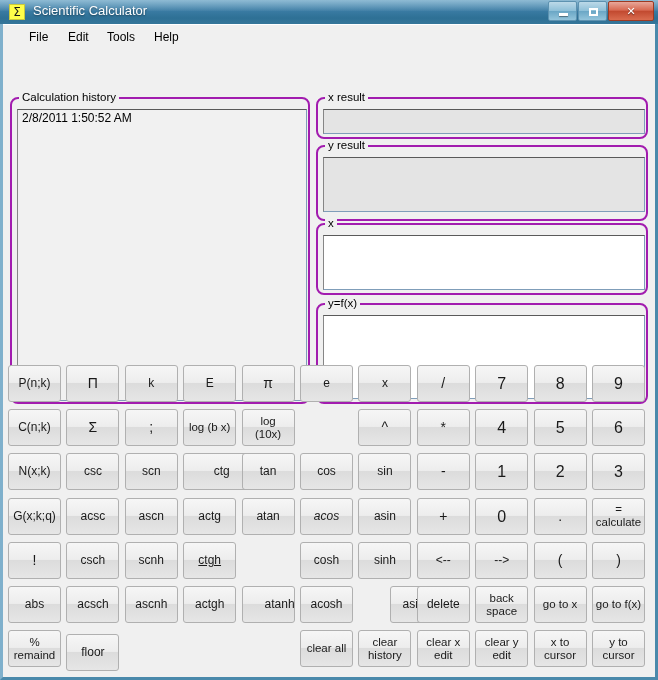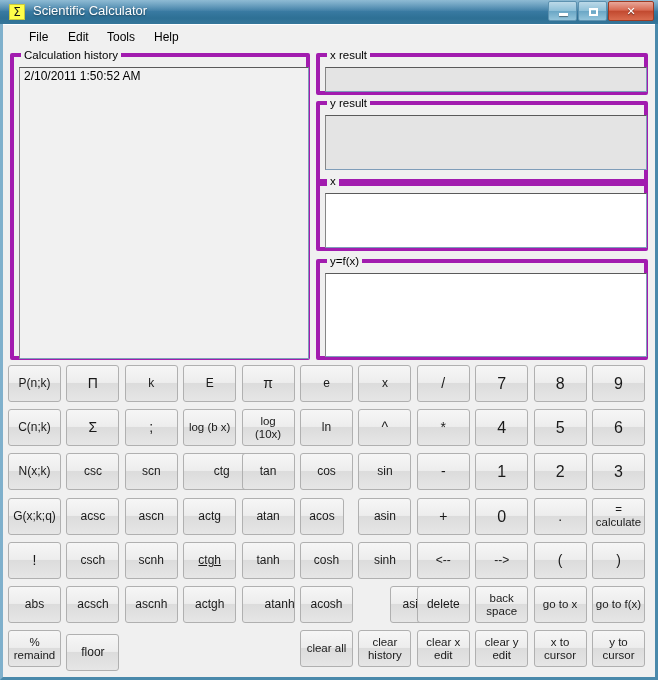--- a/index.html
+++ b/index.html
@@ -140,22 +140,23 @@
     color: #000000;
     padding: 1px 6px;
     cursor: default;
     font-family: "Liberation Sans", sans-serif;
   }
 
   
   .gbox {
     position: absolute;
     box-sizing: border-box;
-    border: 4px solid #a21caf;
-    border-radius: 2px;
+    border: 2px solid #a21caf;
+    border-radius: 8px;
+    margin-top: 44px;
   }
   .gbox > .gbox-title {
     position: absolute;
     top: -8px; left: 7px;
     background: #f0f0f0;
     padding: 0 3px;
     font-size: 11.5px;
     color: #000000;
     white-space: nowrap;
     font-family: "Liberation Sans", sans-serif;
@@ -259,32 +260,32 @@
     <div class="menubar">
       <div class="menu-item" style="left:20px">File</div>
       <div class="menu-item" style="left:59px">Edit</div>
       <div class="menu-item" style="left:98px">Tools</div>
       <div class="menu-item" style="left:145px">Help</div>
     </div>
 
     <div class="gbox" style="left:7px; top:28px; width:300px; height:307px;">
       <div class="gbox-title">Calculation history</div>
       <div class="histbox" style="left:5px; top:10px; width:290px; height:292px;">
-        <div class="row">2/10/2011 1:50:52 AM</div>
+        <div class="row">2/8/2011 1:50:52 AM</div>
       </div>
     </div>
 
     <div class="gbox" style="left:313px; top:28px; width:332px; height:42px;">
       <div class="gbox-title">x result</div>
       <div class="field readonly" style="left:5px; top:10px; width:322px; height:25px;">
         <div class="txt"></div>
       </div>
     </div>
 
-    <div class="gbox" style="left:313px; top:76px; width:332px; height:85px;">
+    <div class="gbox" style="left:313px; top:76px; width:332px; height:76px;">
       <div class="gbox-title">y result</div>
       <div class="field readonly" style="left:5px; top:10px; width:322px; height:55px;">
         <div class="txt"></div>
       </div>
     </div>
 
     <div class="gbox" style="left:313px; top:154px; width:332px; height:72px;">
       <div class="gbox-title">x</div>
       <div class="field" style="left:5px; top:10px; width:322px; height:55px;">
         <div class="txt"></div>
@@ -309,21 +310,20 @@
         <div class="key sym" style="left: 408.8px; top: 0px; width: 53px; height: 37px;">/</div>
         <div class="key num" style="left: 467.2px; top: 0px; width: 53px; height: 37px;">7</div>
         <div class="key num" style="left: 525.6px; top: 0px; width: 53px; height: 37px;">8</div>
         <div class="key num" style="left: 584px; top: 0px; width: 53px; height: 37px;">9</div>
         <div class="key" style="left: 0px; top: 44.2px; width: 53px; height: 37px;">C(n;k)</div>
         <div class="key sym" style="left: 58.4px; top: 44.2px; width: 53px; height: 37px;">Σ</div>
         <div class="key sym" style="left: 116.8px; top: 44.2px; width: 53px; height: 37px;">;</div>
         <div class="key two" style="left: 175.2px; top: 44.2px; width: 53px; height: 37px;">log (b x)</div>
         <div class="key two" style="left: 233.6px; top: 44.2px; width: 53px; height: 37px;">log
 (10x)</div>
-        <div class="key" style="left: 292px; top: 44.2px; width: 53px; height: 37px;">ln</div>
         <div class="key sym" style="left: 350.4px; top: 44.2px; width: 53px; height: 37px;">^</div>
         <div class="key sym" style="left: 408.8px; top: 44.2px; width: 53px; height: 37px;">*</div>
         <div class="key num" style="left: 467.2px; top: 44.2px; width: 53px; height: 37px;">4</div>
         <div class="key num" style="left: 525.6px; top: 44.2px; width: 53px; height: 37px;">5</div>
         <div class="key num" style="left: 584px; top: 44.2px; width: 53px; height: 37px;">6</div>
         <div class="key" style="left: 0px; top: 88.4px; width: 53px; height: 37px;">N(x;k)</div>
         <div class="key" style="left: 58.4px; top: 88.4px; width: 53px; height: 37px;">csc</div>
         <div class="key" style="left: 116.8px; top: 88.4px; width: 53px; height: 37px;">scn</div>
         <div class="key" style="left: 175.2px; top: 88.4px; width: 77px; height: 37px;">ctg</div>
         <div class="key" style="left: 233.6px; top: 88.4px; width: 53px; height: 37px;">tan</div>
@@ -331,32 +331,31 @@
         <div class="key" style="left: 350.4px; top: 88.4px; width: 53px; height: 37px;">sin</div>
         <div class="key sym" style="left: 408.8px; top: 88.4px; width: 53px; height: 37px;">-</div>
         <div class="key num" style="left: 467.2px; top: 88.4px; width: 53px; height: 37px;">1</div>
         <div class="key num" style="left: 525.6px; top: 88.4px; width: 53px; height: 37px;">2</div>
         <div class="key num" style="left: 584px; top: 88.4px; width: 53px; height: 37px;">3</div>
         <div class="key" style="left: 0px; top: 132.6px; width: 53px; height: 37px;">G(x;k;q)</div>
         <div class="key" style="left: 58.4px; top: 132.6px; width: 53px; height: 37px;">acsc</div>
         <div class="key" style="left: 116.8px; top: 132.6px; width: 53px; height: 37px;">ascn</div>
         <div class="key" style="left: 175.2px; top: 132.6px; width: 53px; height: 37px;">actg</div>
         <div class="key" style="left: 233.6px; top: 132.6px; width: 53px; height: 37px;">atan</div>
-        <div class="key" style="left: 292px; top: 132.6px; width: 44px; height: 37px;">acos</div>
+        <div class="key" style="left: 292px; top: 132.6px; width: 53px; height: 37px; font-style: italic;">acos</div>
         <div class="key" style="left: 350.4px; top: 132.6px; width: 53px; height: 37px;">asin</div>
         <div class="key sym" style="left: 408.8px; top: 132.6px; width: 53px; height: 37px;">+</div>
         <div class="key num" style="left: 467.2px; top: 132.6px; width: 53px; height: 37px;">0</div>
         <div class="key sym" style="left: 525.6px; top: 132.6px; width: 53px; height: 37px;">.</div>
         <div class="key two" style="left: 584px; top: 132.6px; width: 53px; height: 37px;">=
 calculate</div>
         <div class="key sym" style="left: 0px; top: 176.8px; width: 53px; height: 37px;">!</div>
         <div class="key" style="left: 58.4px; top: 176.8px; width: 53px; height: 37px;">csch</div>
         <div class="key" style="left: 116.8px; top: 176.8px; width: 53px; height: 37px;">scnh</div>
         <div class="key" style="left: 175.2px; top: 176.8px; width: 53px; height: 37px; text-decoration: underline;">ctgh</div>
-        <div class="key" style="left: 233.6px; top: 176.8px; width: 53px; height: 37px;">tanh</div>
         <div class="key" style="left: 292px; top: 176.8px; width: 53px; height: 37px;">cosh</div>
         <div class="key" style="left: 350.4px; top: 176.8px; width: 53px; height: 37px;">sinh</div>
         <div class="key" style="left: 408.8px; top: 176.8px; width: 53px; height: 37px;">&lt;--</div>
         <div class="key" style="left: 467.2px; top: 176.8px; width: 53px; height: 37px;">--&gt;</div>
         <div class="key sym" style="left: 525.6px; top: 176.8px; width: 53px; height: 37px;">(</div>
         <div class="key sym" style="left: 584px; top: 176.8px; width: 53px; height: 37px;">)</div>
         <div class="key" style="left: 0px; top: 221px; width: 53px; height: 37px;">abs</div>
         <div class="key" style="left: 58.4px; top: 221px; width: 53px; height: 37px; text-align: right;">acsch</div>
         <div class="key" style="left: 116.8px; top: 221px; width: 53px; height: 37px;">ascnh</div>
         <div class="key" style="left: 175.2px; top: 221px; width: 53px; height: 37px;">actgh</div>

